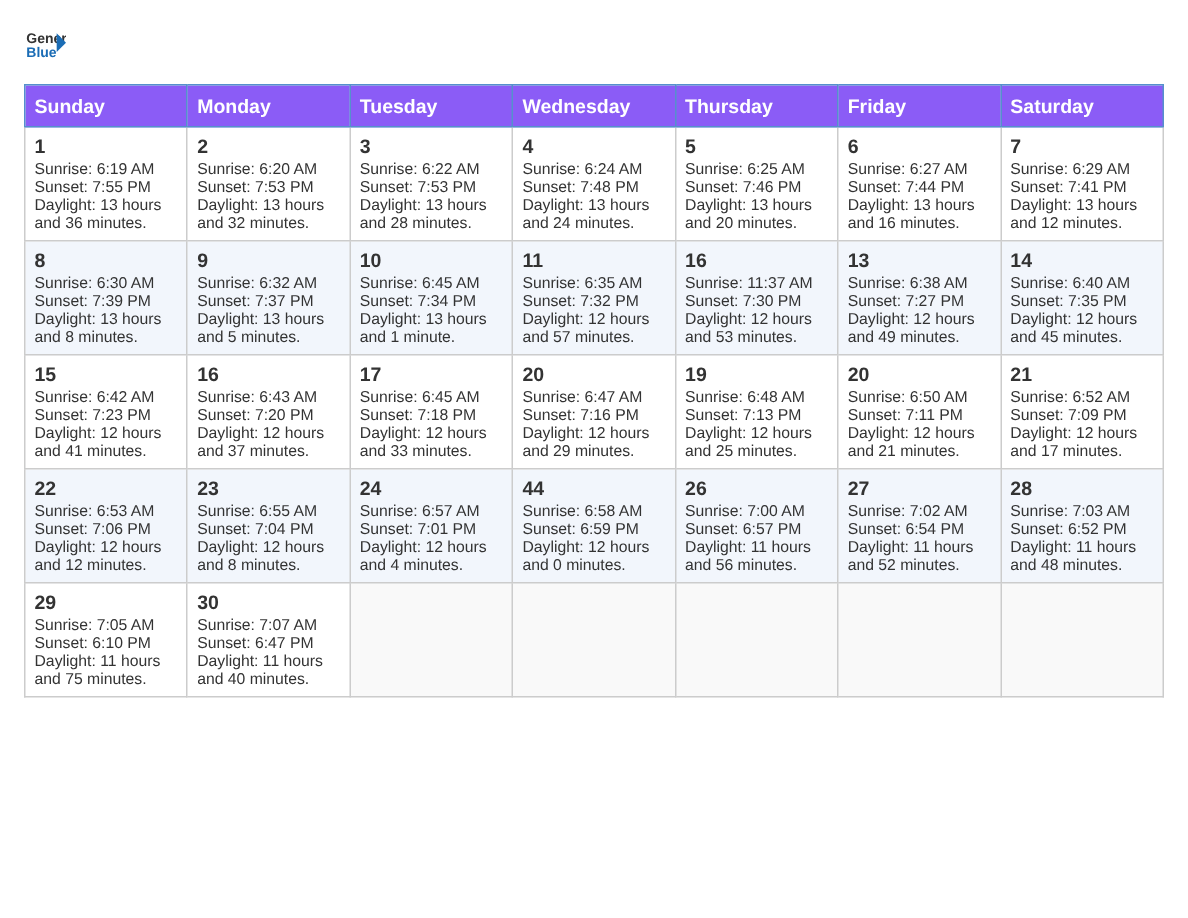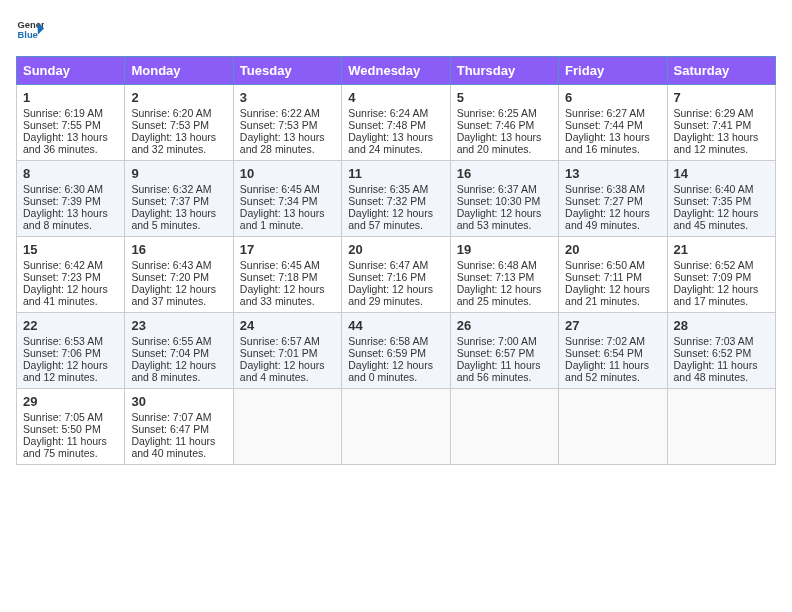--- a/index.html
+++ b/index.html
@@ -182,22 +182,22 @@
         </td>
         <td>
           <span class="day-num">11</span>
           <div>Sunrise: 6:35 AM</div>
           <div>Sunset: 7:32 PM</div>
           <div>Daylight: 12 hours</div>
           <div>and 57 minutes.</div>
         </td>
         <td>
           <span class="day-num">16</span>
-          <div>Sunrise: 6:37 AM</div>
-          <div>Sunset: 10:30 PM</div>
+          <div>Sunrise: 11:37 AM</div>
+          <div>Sunset: 7:30 PM</div>
           <div>Daylight: 12 hours</div>
           <div>and 53 minutes.</div>
         </td>
         <td>
           <span class="day-num">13</span>
           <div>Sunrise: 6:38 AM</div>
           <div>Sunset: 7:27 PM</div>
           <div>Daylight: 12 hours</div>
           <div>and 49 minutes.</div>
         </td>
@@ -308,21 +308,21 @@
           <div>Sunrise: 7:03 AM</div>
           <div>Sunset: 6:52 PM</div>
           <div>Daylight: 11 hours</div>
           <div>and 48 minutes.</div>
         </td>
       </tr>
       <tr>
         <td>
           <span class="day-num">29</span>
           <div>Sunrise: 7:05 AM</div>
-          <div>Sunset: 5:50 PM</div>
+          <div>Sunset: 6:10 PM</div>
           <div>Daylight: 11 hours</div>
           <div>and 75 minutes.</div>
         </td>
         <td>
           <span class="day-num">30</span>
           <div>Sunrise: 7:07 AM</div>
           <div>Sunset: 6:47 PM</div>
           <div>Daylight: 11 hours</div>
           <div>and 40 minutes.</div>
         </td>

